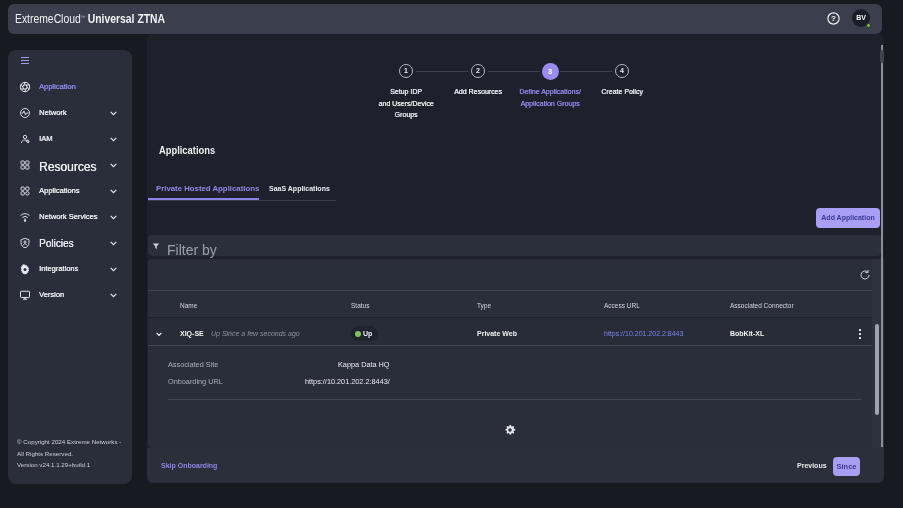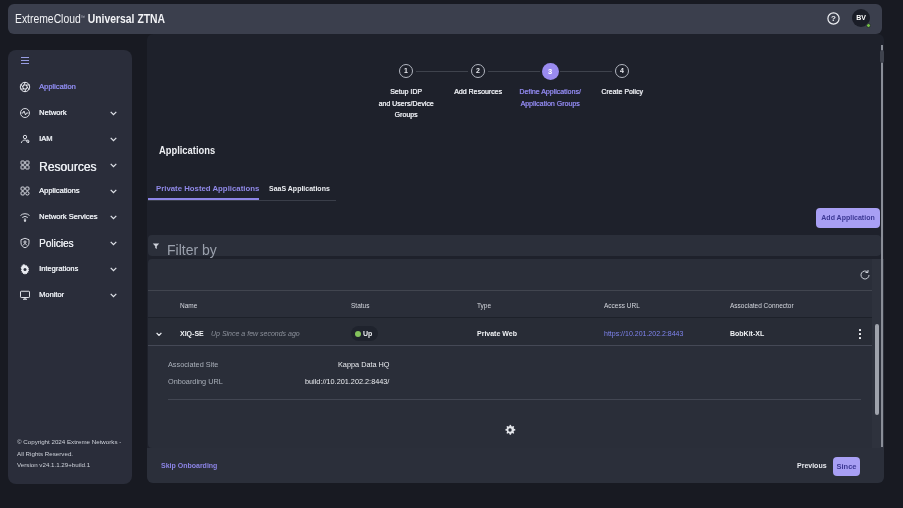--- a/index.html
+++ b/index.html
@@ -118,21 +118,21 @@
     <div class="abs" style="left:39px; top:264px; font-size:7.5px; color:#e9ecf1; text-shadow:0.3px 0 0 currentColor;">Integrations</div>
     <svg class="abs" style="left:110px; top:266.5px;" width="7" height="5" viewBox="0 0 10 7">
       <path d="M1 1.2l4 4 4-4" fill="none" stroke="#dfe2e8" stroke-width="1.8"></path>
     </svg>
     <svg class="abs" style="left:19px; top:289px;" width="12" height="12" viewBox="0 0 24 24">
       <g fill="none" stroke="#e8eaf0" stroke-width="1.9">
         <rect x="3" y="4.5" width="18" height="12.5" rx="1.5"></rect>
         <path d="M8 20.5h8M12 17v3.5" stroke-width="2.4"></path>
       </g>
     </svg>
-    <div class="abs" style="left:39px; top:290px; font-size:7.5px; color:#e9ecf1; text-shadow:0.3px 0 0 currentColor;">Monitor</div>
+    <div class="abs" style="left:39px; top:290px; font-size:7.5px; color:#e9ecf1; text-shadow:0.3px 0 0 currentColor;">Version</div>
     <svg class="abs" style="left:110px; top:292.5px;" width="7" height="5" viewBox="0 0 10 7">
       <path d="M1 1.2l4 4 4-4" fill="none" stroke="#dfe2e8" stroke-width="1.8"></path>
     </svg>
   </div>
 
 <div class="abs" style="left:17px; top:436px; width:108px; font-size:6.2px; line-height:11.7px; color:#ced2da;">
 © Copyright 2024 Extreme Networks -<br>All Rights Reserved.<br>Version v24.1.1.29+build.1
 </div>
 
 <div class="abs" style="left:147px; top:34px; width:737px; height:449px; background:#1e212b; border-radius:6px;"></div>
@@ -198,21 +198,21 @@
 
 <div class="abs" style="left:858.5px; top:328.5px; width:2.2px; height:2.2px; border-radius:0.5px; background:#eef0f4;"></div>
 <div class="abs" style="left:858.5px; top:332.5px; width:2.2px; height:2.2px; border-radius:0.5px; background:#eef0f4;"></div>
 <div class="abs" style="left:858.5px; top:336.5px; width:2.2px; height:2.2px; border-radius:0.5px; background:#eef0f4;"></div>
 
 <div class="abs" style="left:148px; top:345px; width:733px; height:1px; background:#454956;"></div>
 
 <div class="abs" style="left:168px; top:360px; font-size:7.3px; color:#aab0ba;">Associated Site</div>
 <div class="abs" style="left:305px; top:360px; font-size:7.3px; color:#e9ebef;margin-left:33px;">Kappa Data HQ</div>
 <div class="abs" style="left:168px; top:377px; font-size:7.3px; color:#aab0ba;">Onboarding URL</div>
-<div class="abs" style="left:305px; top:377px; font-size:7.3px; color:#e9ebef;">build://10.201.202.2:8443/</div>
+<div class="abs" style="left:305px; top:377px; font-size:7.3px; color:#e9ebef;">https://10.201.202.2:8443/</div>
 <div class="abs" style="left:168px; top:399px; width:693px; height:1px; background:#424652;"></div>
 
 <svg class="abs" style="left:504px; top:424px;" width="12" height="12" viewBox="0 0 24 24">
   <path fill="#e3e5ea" d="M12 1.5l2 .3.7 2.6 1.9.8 2.3-1.3 1.6 1.6-1.3 2.3.8 1.9 2.6.7v2.6l-2.6.7-.8 1.9 1.3 2.3-1.6 1.6-2.3-1.3-1.9.8-.7 2.6h-2.6l-.7-2.6-1.9-.8-2.3 1.3-1.6-1.6 1.3-2.3-.8-1.9-2.6-.7v-2.6l2.6-.7.8-1.9-1.3-2.3 1.6-1.6 2.3 1.3 1.9-.8.7-2.6z"></path>
   <circle cx="12" cy="12" r="3.4" fill="#2a2e39"></circle>
 </svg>
 
 <div class="abs" style="left:147px; top:448px; width:737px; height:35px; background:#2b2f3a; border-radius:0 0 6px 6px;"></div>
 <div class="abs" style="left:161px; top:462px; font-size:7px; font-weight:bold; color:#8c84e6;">Skip Onboarding</div>
 <div class="abs" style="left:797px; top:462px; font-size:7px; font-weight:bold; color:#e9ebf0;">Previous</div>

